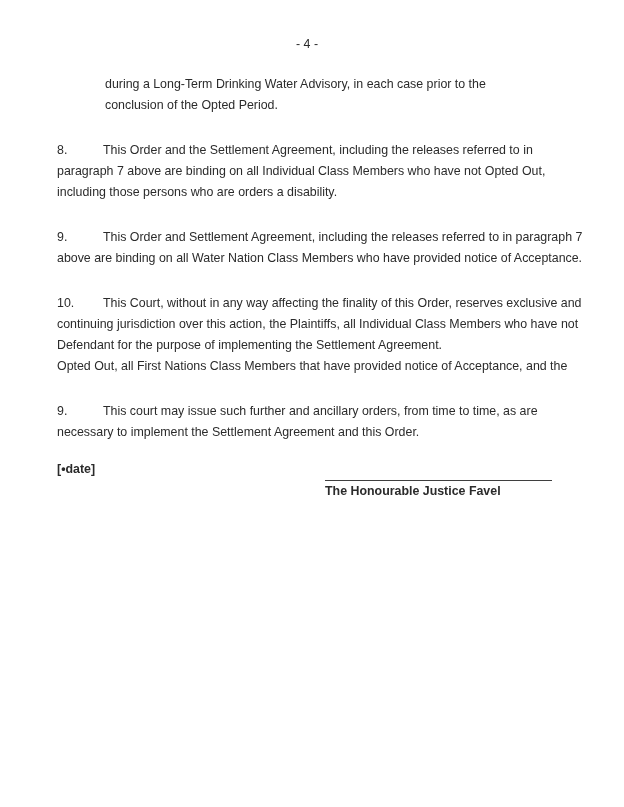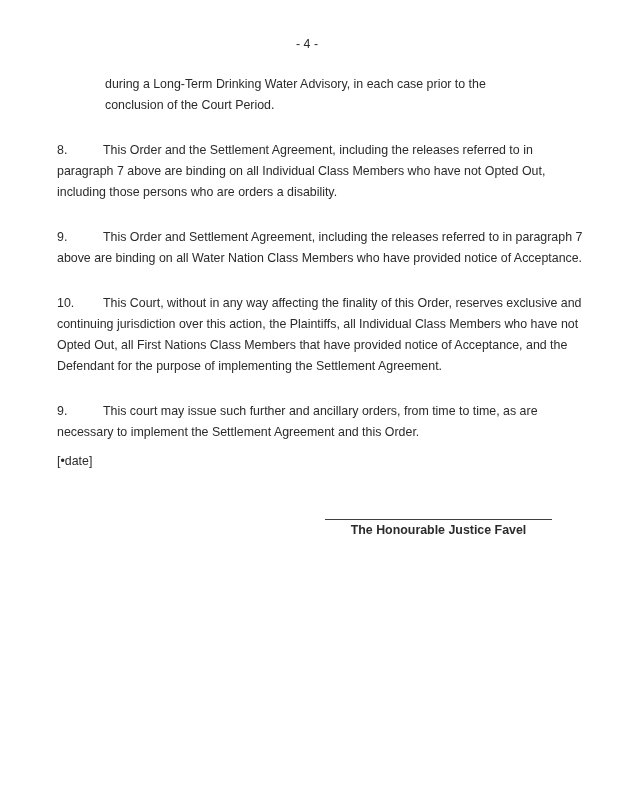--- a/index.html
+++ b/index.html
@@ -13,53 +13,53 @@
     line-height:21px;
     padding:34px 67px 0 57px;
     box-sizing:border-box;
     overflow:hidden;
   }
   .pageno{text-align:center;}
   .quote{margin:19px 0 16px 48px;}
   .para{margin-top:24px;}
   .line{white-space:nowrap;}
   .pnum{display:inline-block;width:46px;}
-  .date-line{margin-top:8px;white-space:nowrap;}
-  .sig{margin-top:47px;margin-left:268px;width:227px;text-align:center;}
+  .date-line{margin-top:16px;white-space:nowrap;font-weight:bold;}
+  .sig{margin-left:268px;width:227px;}
   .sig-rule{border-top:1px solid #3f3f3f;height:0;}
   .sig-name{font-weight:bold;white-space:nowrap;}
 </style>
 </head>
 <body>
 
 <div class="page">
 
   <div class="pageno">- 4 -</div>
 
   <div class="quote">
     <div class="line">during a Long-Term Drinking Water Advisory, in each case prior to the</div>
-    <div class="line">conclusion of the Court Period.</div>
+    <div class="line">conclusion of the Opted Period.</div>
   </div>
 
   <div class="para">
     <div class="line"><span class="pnum">8.</span><span>This Order and the Settlement Agreement, including the releases referred to in</span></div>
     <div class="line">paragraph 7 above are binding on all Individual Class Members who have not Opted Out,</div>
     <div class="line">including those persons who are orders a disability.</div>
   </div>
 
   <div class="para">
     <div class="line"><span class="pnum">9.</span><span>This Order and Settlement Agreement, including the releases referred to in paragraph 7</span></div>
     <div class="line">above are binding on all Water Nation Class Members who have provided notice of Acceptance.</div>
   </div>
 
   <div class="para">
     <div class="line"><span class="pnum">10.</span><span>This Court, without in any way affecting the finality of this Order, reserves exclusive and</span></div>
     <div class="line">continuing jurisdiction over this action, the Plaintiffs, all Individual Class Members who have not</div>
+    <div class="line">Defendant for the purpose of implementing the Settlement Agreement.</div>
     <div class="line">Opted Out, all First Nations Class Members that have provided notice of Acceptance, and the</div>
-    <div class="line">Defendant for the purpose of implementing the Settlement Agreement.</div>
   </div>
 
 
   <div class="para">
     <div class="line"><span class="pnum">9.</span><span>This court may issue such further and ancillary orders, from time to time, as are</span></div>
     <div class="line">necessary to implement the Settlement Agreement and this Order.</div>
   </div>
 
   <div class="date-line">[•date]</div>
 

